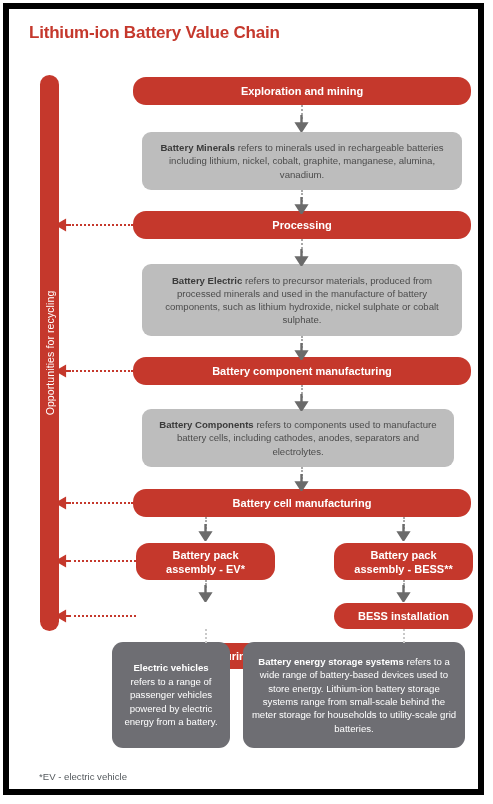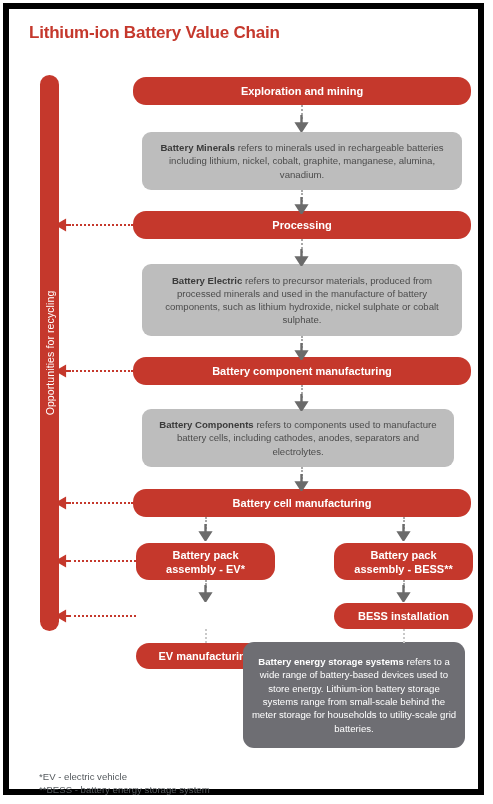--- a/index.html
+++ b/index.html
@@ -144,20 +144,25 @@
     </div>
   </div>
 
   <div class="node" style="left:124px;top:480px;width:338px;height:28px;">Battery cell manufacturing</div>
 
   <div class="node" style="left:127px;top:534px;width:139px;height:37px;white-space:pre-line;">Battery pack
 assembly - EV*</div>
 
   <div class="node" style="left:127px;top:594px;width:139px;height:26px;margin-top:40px;">EV manufacturing</div>
 
+  <div class="darkdesc" style="left:103px;top:633px;width:118px;height:106px;">
+    <div>
+      <b>Electric vehicles</b><span> refers to a range of passenger vehicles powered by electric energy from a battery.</span>
+    </div>
+  </div>
 
   <div class="node" style="left:325px;top:534px;width:139px;height:37px;white-space:pre-line;">Battery pack
 assembly - BESS**</div>
 
   <div class="node" style="left:325px;top:594px;width:139px;height:26px;">BESS installation</div>
 
   <div class="darkdesc" style="left:234px;top:633px;width:222px;height:106px;">
     <div>
       <b>Battery energy storage systems</b><span> refers to a wide range of battery-based devices used to store energy. Lithium-ion battery storage systems range from small-scale behind the meter storage for households to utility-scale grid batteries.</span>
     </div>
@@ -266,16 +271,15 @@
 
   <div class="hdot" style="left:60px;top:606px;width:67px;"></div>
   <div class="arrow-left" style="left:48px;top:600px;">
     <svg width="14" height="14" viewBox="0 0 14 14">
         <path d="M14 7 L5 7 M0 7 L8 2.4 L8 11.6 Z" stroke="#c5382c" stroke-width="2.2" fill="#c5382c"></path>
       </svg>
   </div>
 
   <div id="footnotes">
     <div>*EV - electric vehicle</div>
-    <div>**BESS - battery energy storage system</div>
   </div>
 
 </div>
 
 </body></html>

